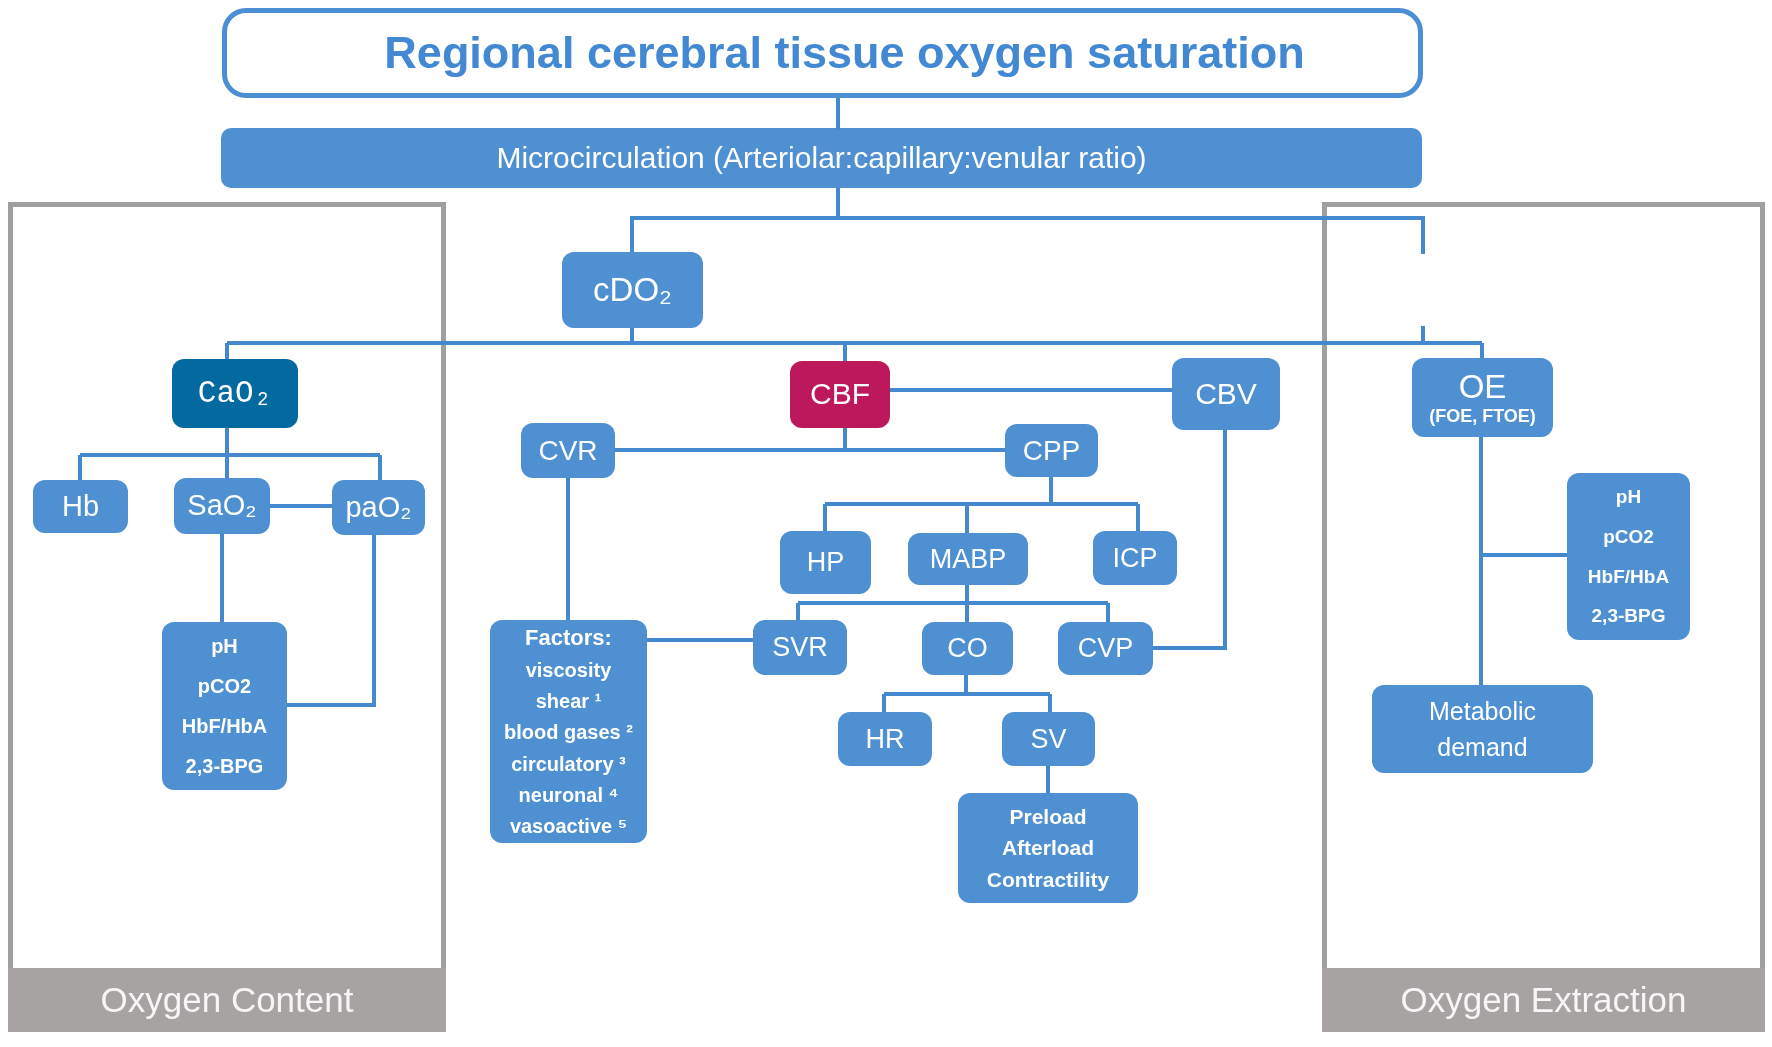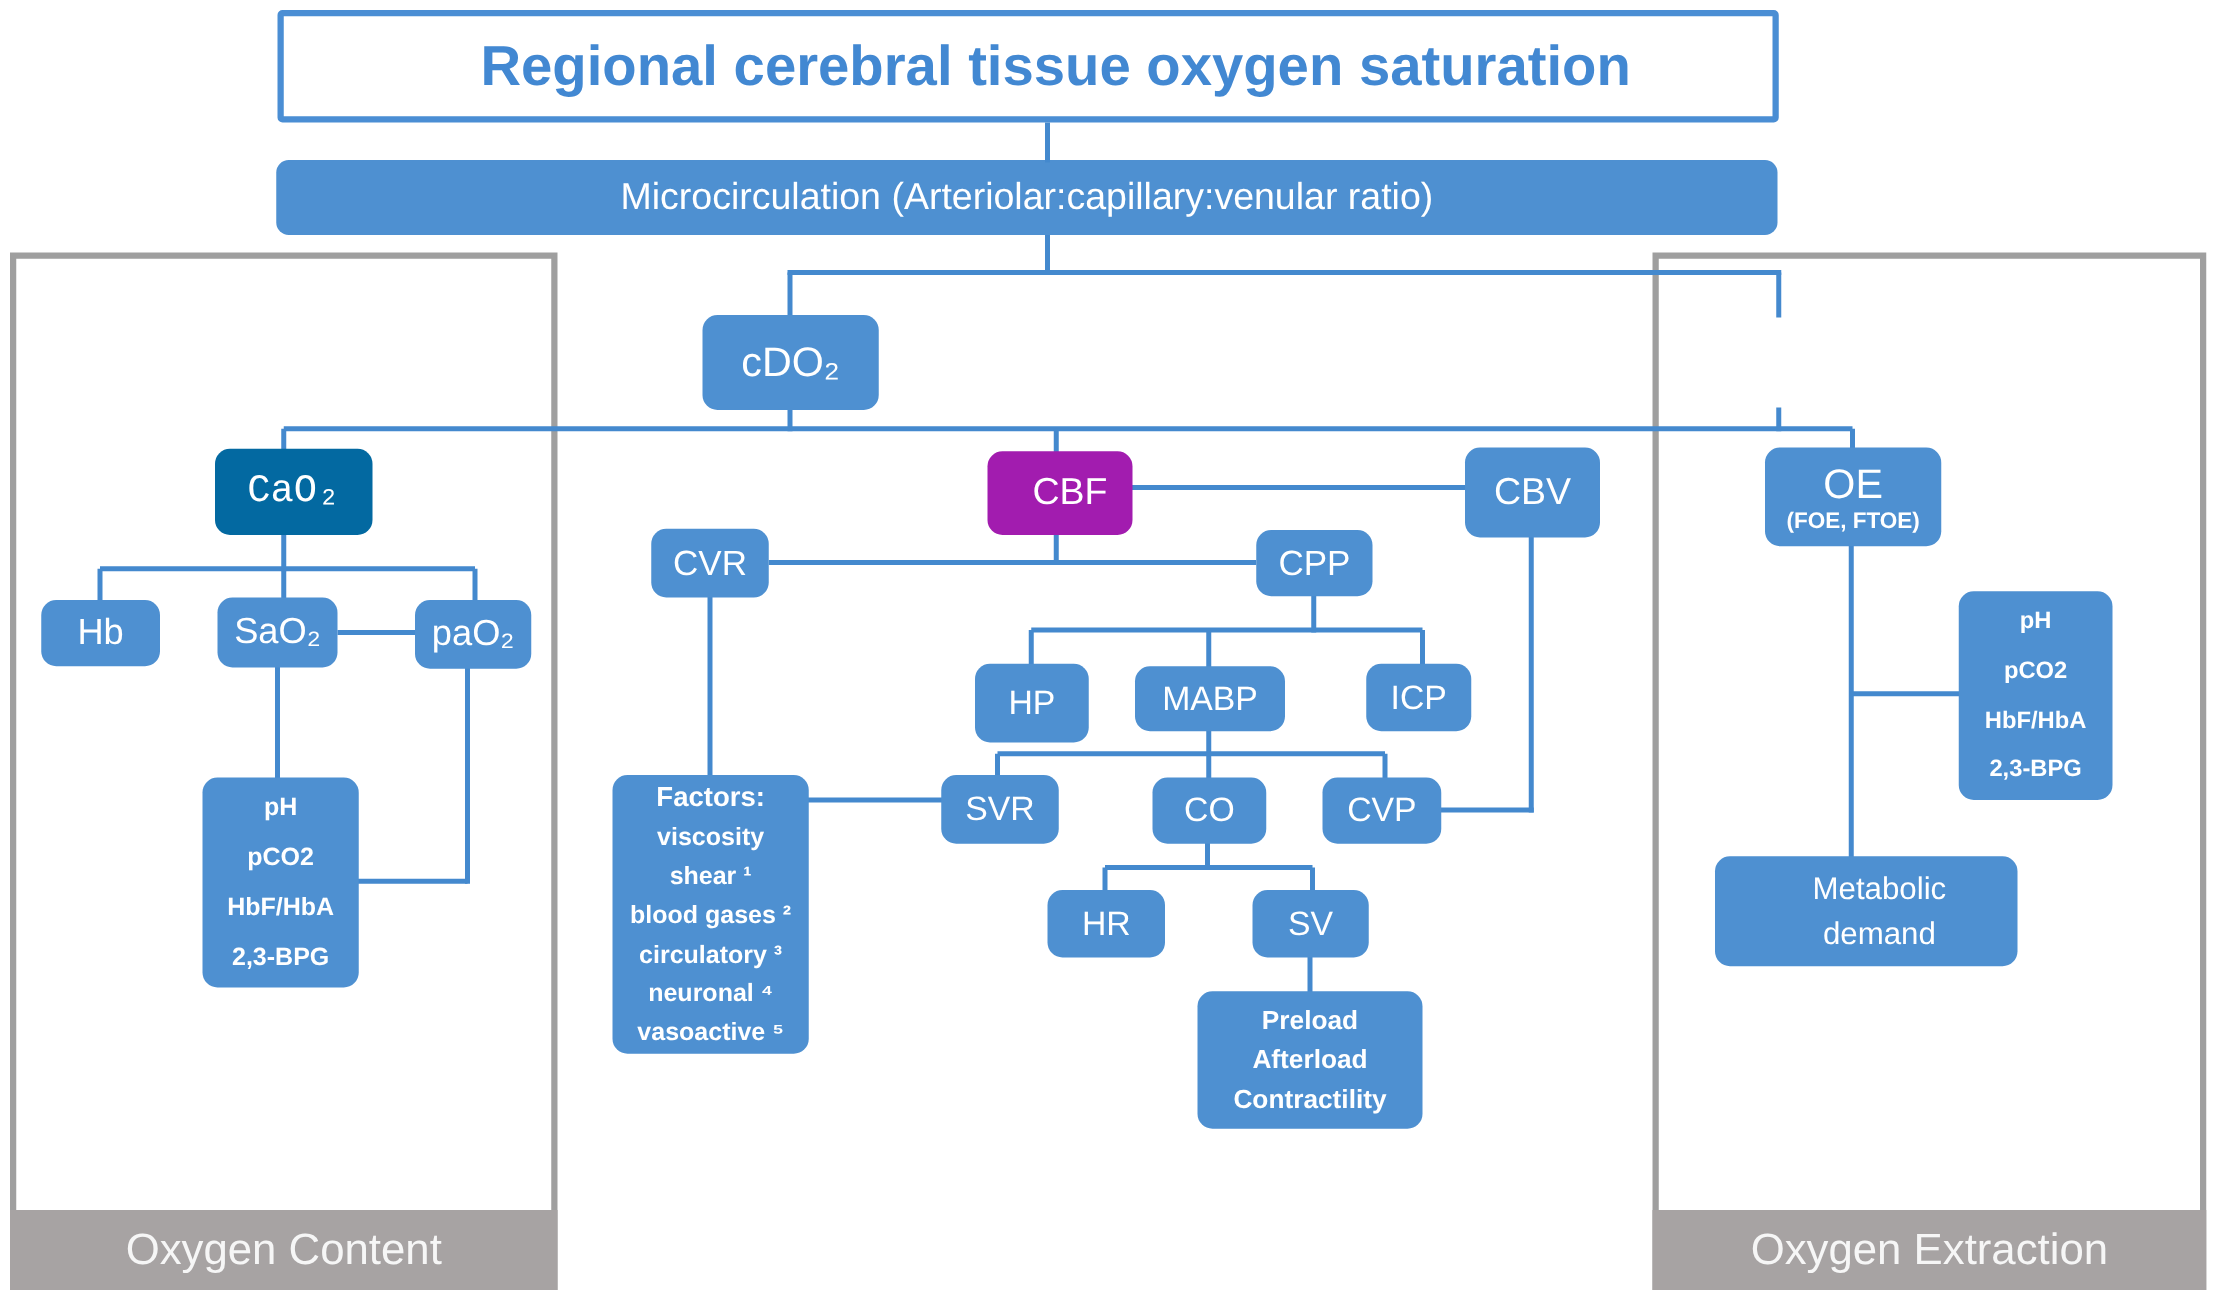--- a/index.html
+++ b/index.html
@@ -1,21 +1,21 @@
 <!DOCTYPE html>
 <html><head>
 <meta charset="utf-8">
 <style>
   html,body{margin:0;padding:0;background:#ffffff;}
   body{font-family:"Liberation Sans", sans-serif;}
   .canvas{position:relative;width:1772px;height:1047px;background:#ffffff;overflow:hidden;}
 
   .title-box{
     position:absolute;left:222px;top:8px;width:1201px;height:90px;
-    box-sizing:border-box;border:5px solid #4a8ed4;border-radius:4px;
+    box-sizing:border-box;border:5px solid #4a8ed4;border-radius:24px;
     background:#ffffff;display:flex;align-items:center;justify-content:center;padding-left:44px;
   }
   .title-box span{color:#4288d2;font-size:45px;font-weight:bold;letter-spacing:0px;}
 
   .subtitle-bar{
     position:absolute;left:221px;top:128px;width:1201px;height:60px;
     background:#4e90d1;border-radius:10px;display:flex;align-items:center;justify-content:center;
     z-index:2;
   }
   .subtitle-bar span{color:#ffffff;font-size:30px;}
@@ -126,21 +126,21 @@
       </div>
       <div class="node" style="left: 162px; top: 622px; width: 125px; height: 168px; background: rgb(78, 144, 209); line-height: 2;">
         <div class="node-line" style="font-size: 20px; font-weight: 600;">pH</div>
         <div class="node-line" style="font-size: 20px; font-weight: 600;">pCO2</div>
         <div class="node-line" style="font-size: 20px; font-weight: 600;">HbF/HbA</div>
         <div class="node-line" style="font-size: 20px; font-weight: 600;">2,3-BPG</div>
       </div>
       <div class="node" style="left: 562px; top: 252px; width: 141px; height: 76px; background: rgb(78, 144, 209);">
         <div class="node-line" style="font-size: 33px;">cDO₂</div>
       </div>
-      <div class="node" style="left: 790px; top: 361px; width: 100px; height: 67px; background: #a21caf; padding-left: 16px;">
+      <div class="node" style="left: 790px; top: 361px; width: 100px; height: 67px; background: #be185d;">
         <div class="node-line" style="font-size: 30px;">CBF</div>
       </div>
       <div class="node" style="left: 1172px; top: 358px; width: 108px; height: 72px; background: rgb(78, 144, 209);">
         <div class="node-line" style="font-size: 30px;">CBV</div>
       </div>
       <div class="node" style="left: 521px; top: 423px; width: 94px; height: 55px; background: rgb(78, 144, 209);">
         <div class="node-line" style="font-size: 28px;">CVR</div>
       </div>
       <div class="node" style="left: 1005px; top: 424px; width: 93px; height: 53px; background: rgb(78, 144, 209);">
         <div class="node-line" style="font-size: 28px;">CPP</div>
@@ -186,19 +186,19 @@
       <div class="node" style="left: 1412px; top: 358px; width: 141px; height: 79px; background: rgb(78, 144, 209); line-height: 1.15;">
         <div class="node-line" style="font-size: 33px;">OE</div>
         <div class="node-line" style="font-size: 18px; font-weight: 600;">(FOE, FTOE)</div>
       </div>
       <div class="node" style="left: 1567px; top: 473px; width: 123px; height: 167px; background: rgb(78, 144, 209); line-height: 2.1;">
         <div class="node-line" style="font-size: 19px; font-weight: 600;">pH</div>
         <div class="node-line" style="font-size: 19px; font-weight: 600;">pCO2</div>
         <div class="node-line" style="font-size: 19px; font-weight: 600;">HbF/HbA</div>
         <div class="node-line" style="font-size: 19px; font-weight: 600;">2,3-BPG</div>
       </div>
-      <div class="node" style="left: 1372px; top: 685px; width: 221px; height: 88px; background: rgb(78, 144, 209); line-height: 1.45; padding-left: 21px;">
+      <div class="node" style="left: 1372px; top: 685px; width: 221px; height: 88px; background: rgb(78, 144, 209); line-height: 1.45;">
         <div class="node-line" style="font-size: 25px;">Metabolic</div>
         <div class="node-line" style="font-size: 25px;">demand</div>
       </div>
     </div>
 
 </div>
 
 </body></html>

